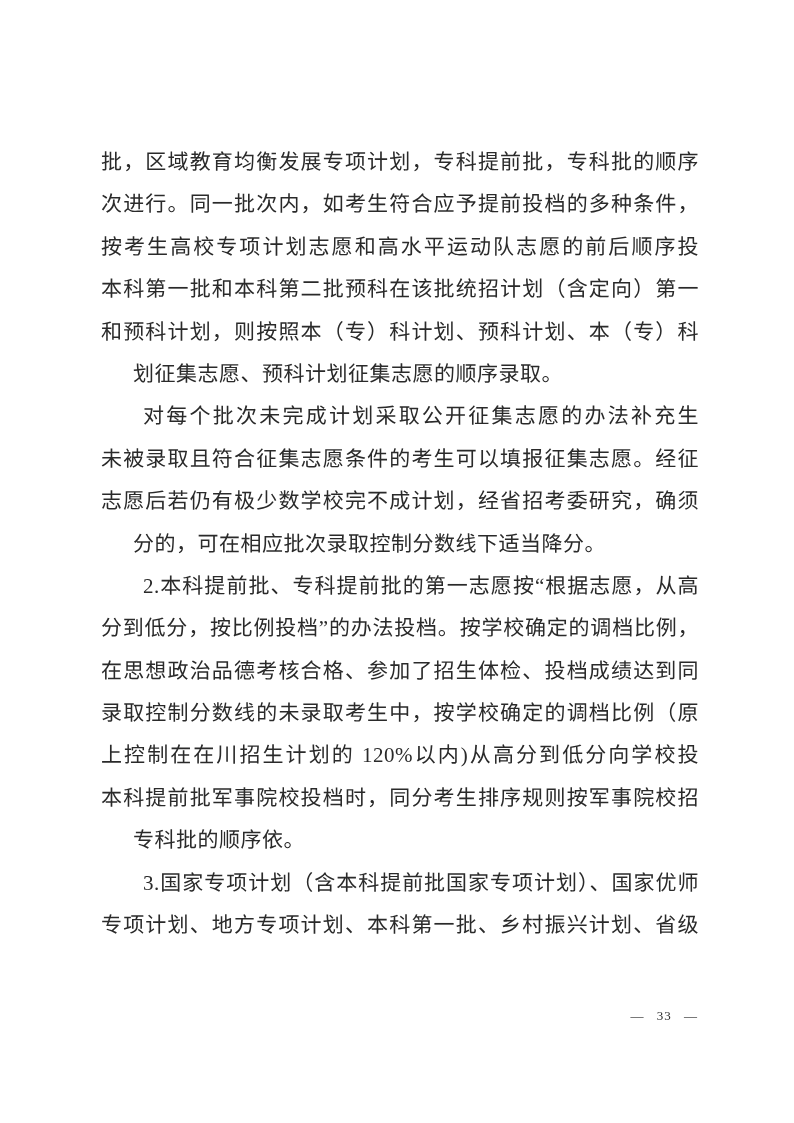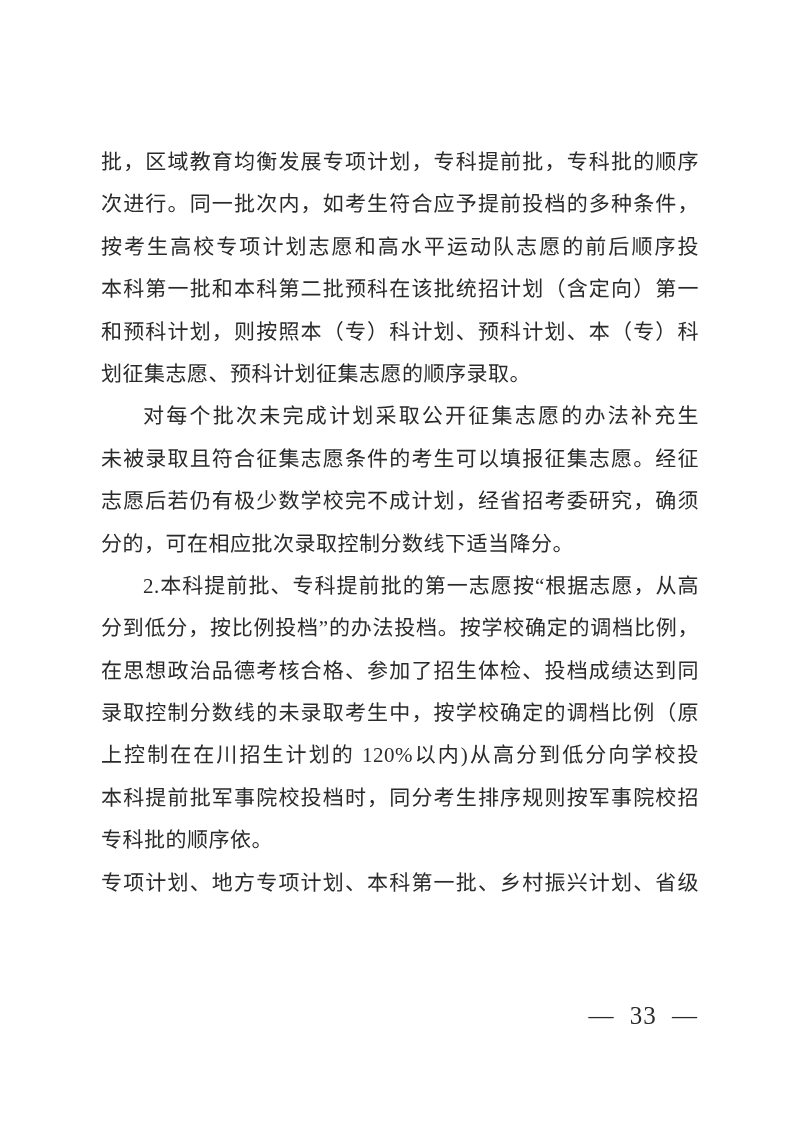--- a/index.html
+++ b/index.html
@@ -31,26 +31,27 @@
     text-align-last: justify;
     letter-spacing: 0.5px;
     white-space: normal;
     overflow: hidden;
   }
   .line.indent {
     text-indent: 2em;
   }
   .line.para-end {
     text-align-last: left;
+    margin-left: 32px;
   }
   .footer {
     position: absolute;
     top: 1001px;
     right: 96px;
-    font-size: 25px;
+    font-size: 13px;
     line-height: 30px;
     color: #2a2a2a;
     letter-spacing: 1px;
     word-spacing: 8px;
   }
 </style>
 </head>
 <body>
 
 <div class="page">
@@ -65,18 +66,19 @@
       <div class="line">未被录取且符合征集志愿条件的考生可以填报征集志愿。经征集</div>
       <div class="line">志愿后若仍有极少数学校完不成计划，经省招考委研究，确须降</div>
       <div class="line para-end">分的，可在相应批次录取控制分数线下适当降分。</div>
       <div class="line indent">2.本科提前批、专科提前批的第一志愿按“根据志愿，从高</div>
       <div class="line">分到低分，按比例投档”的办法投档。按学校确定的调档比例，</div>
       <div class="line">在思想政治品德考核合格、参加了招生体检、投档成绩达到同批</div>
       <div class="line">录取控制分数线的未录取考生中，按学校确定的调档比例（原则</div>
       <div class="line">上控制在在川招生计划的 120%以内)从高分到低分向学校投档。</div>
       <div class="line">本科提前批军事院校投档时，同分考生排序规则按军事院校招生</div>
       <div class="line para-end">专科批的顺序依。</div>
+      <div class="line indent">3.国家专项计划（含本科提前批国家专项计划）、国家优师</div>
       <div class="line">专项计划、地方专项计划、本科第一批、乡村振兴计划、省级公</div>
     </div>
   <div class="footer">
     <span>— 33 —</span>
   </div>
 </div>
 
 </body></html>

